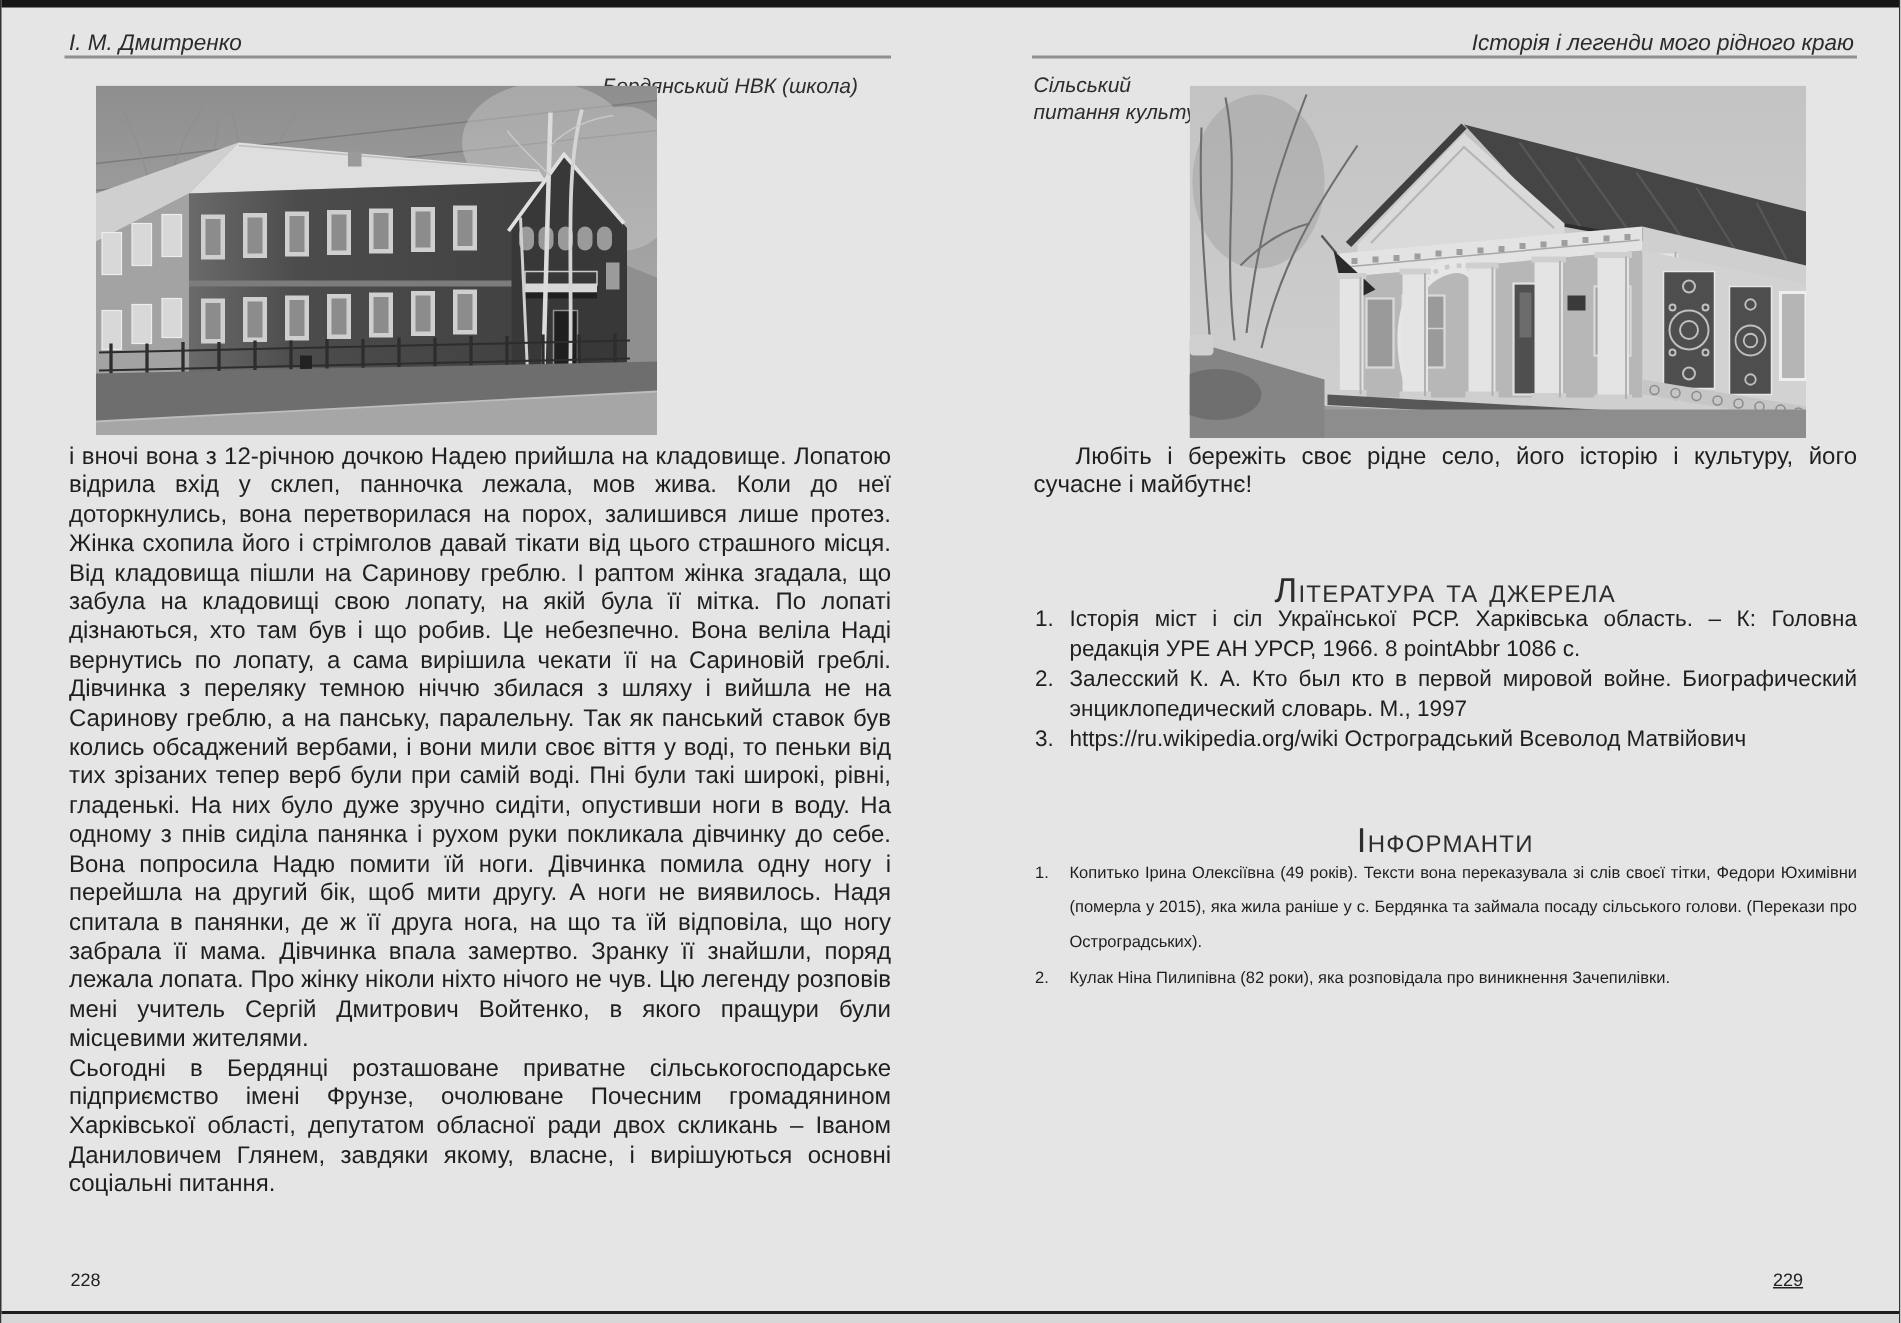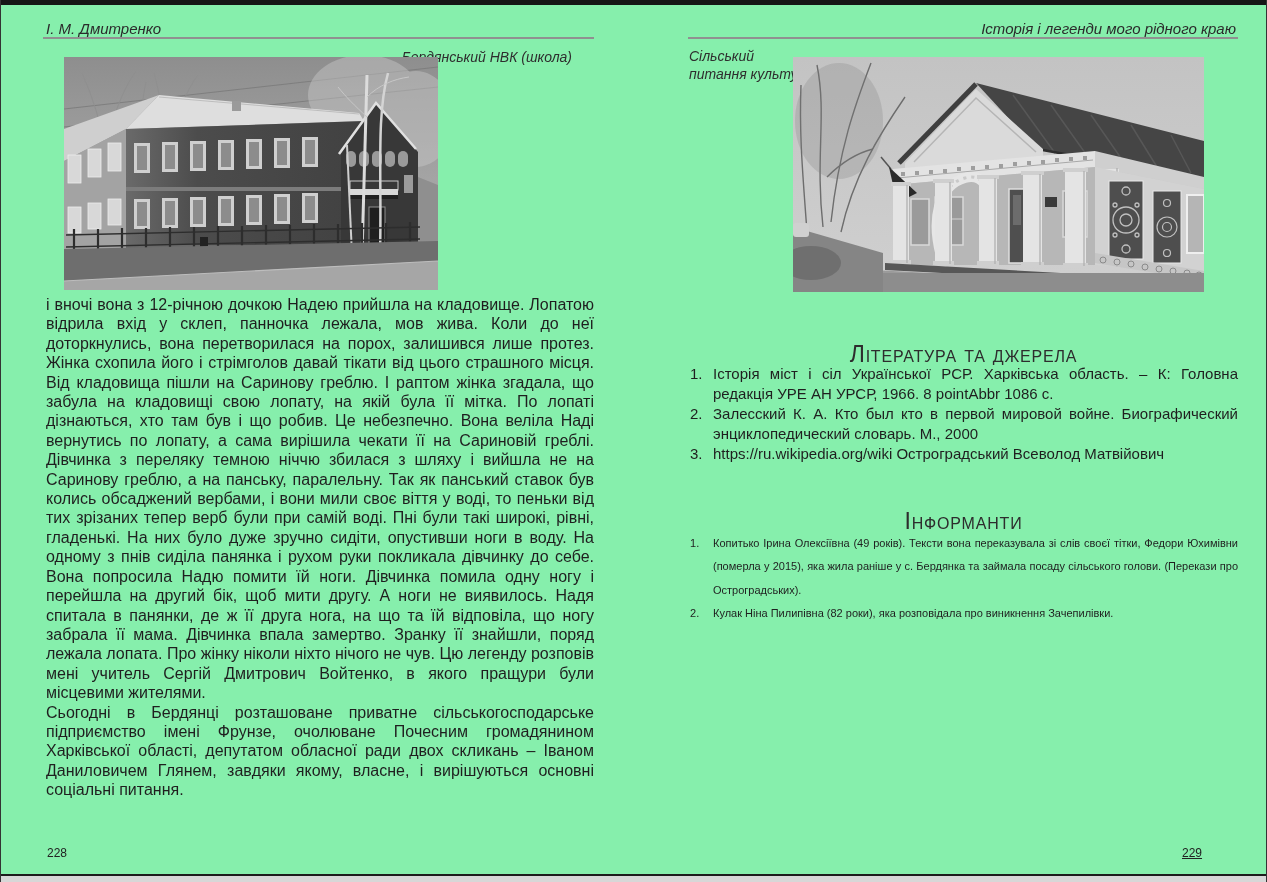--- a/index.html
+++ b/index.html
@@ -1,17 +1,17 @@
 <!DOCTYPE html>
 <html><head>
 <meta charset="utf-8">
 <style>
   html,body{margin:0;padding:0;background:#ffffff;}
   body{width:1267px;height:882px;position:relative;font-family:"Liberation Sans",sans-serif;color:#1f1f1f;overflow:hidden;}
-  .sheet{position:absolute;inset:0;background:#86efac;border-left:1.5px solid #333;border-right:1.5px solid #333;box-sizing:border-box;}
+  .sheet{position:absolute;inset:0;background:#e5e5e5;border-left:1.5px solid #333;border-right:1.5px solid #333;box-sizing:border-box;}
   .edge-top{position:absolute;left:0;top:0;width:100%;height:5px;background:#161616;}
   .edge-bottom{position:absolute;left:0;top:874px;width:100%;height:2px;background:#1c1c1c;}
   .edge-strip{position:absolute;left:0;top:876px;width:100%;height:6px;background:#d7d7d7;}
 
   .running-head{position:absolute;top:20px;font-style:italic;font-size:15px;color:#2b2b2b;white-space:nowrap;}
   .rh-left{left:45px;}
   .rh-right{right:30px;text-align:center;}
   .head-rule{position:absolute;top:37px;height:2px;background:#909090;}
   .rule-left{left:42px;width:551px;}
   .rule-right{left:687px;width:550px;}
@@ -352,25 +352,26 @@
         <polygon points="92,206 411,224 411,230 92,213" fill="#575757"></polygon>
         <polygon points="80,213 411,230 411,235 70,222" fill="#9b9b9b"></polygon>
         <rect x="0" y="216" width="411" height="19" fill="#8d8d8d"></rect>
         <polygon points="0,170 90,196 90,235 0,235" fill="#858585"></polygon>
         <rect x="0" y="166" width="16" height="14" rx="3" fill="#d0d0d0"></rect>
         <ellipse cx="18" cy="206" rx="30" ry="17" fill="#6f6f6f"></ellipse>
       </svg>
     </figure>
 
     <div class="body-col body-right">
+      <p class="indent">Любіть і бережіть своє рідне село, його історію і культуру, його сучасне і майбутнє!</p>
 
       <h3 class="section-head head-lit">Література та джерела</h3>
       <ol class="reflist biblio">
         <li>Історія міст і сіл Української РСР. Харківська область. – К: Головна редакція УРЕ АН УРСР, 1966. 8 pointAbbr 1086 с.</li>
-        <li>Залесский К. А. Кто был кто в первой мировой войне. Биографический энциклопедический словарь. М., 2000</li>
+        <li>Залесский К. А. Кто был кто в первой мировой войне. Биографический энциклопедический словарь. М., 1997</li>
         <li>https://ru.wikipedia.org/wiki Остроградський Всеволод Матвійович</li>
       </ol>
 
       <h3 class="section-head head-inf">Інформанти</h3>
       <ol class="reflist informants">
         <li>Копитько Ірина Олексіївна (49 років). Тексти вона переказувала зі слів своєї тітки, Федори Юхимівни (померла у 2015), яка жила раніше у с. Бердянка та займала посаду сільського голови. (Перекази про Остроградських).</li>
         <li>Кулак Ніна Пилипівна (82 роки), яка розповідала про виникнення Зачепилівки.</li>
       </ol>
     </div>
 

